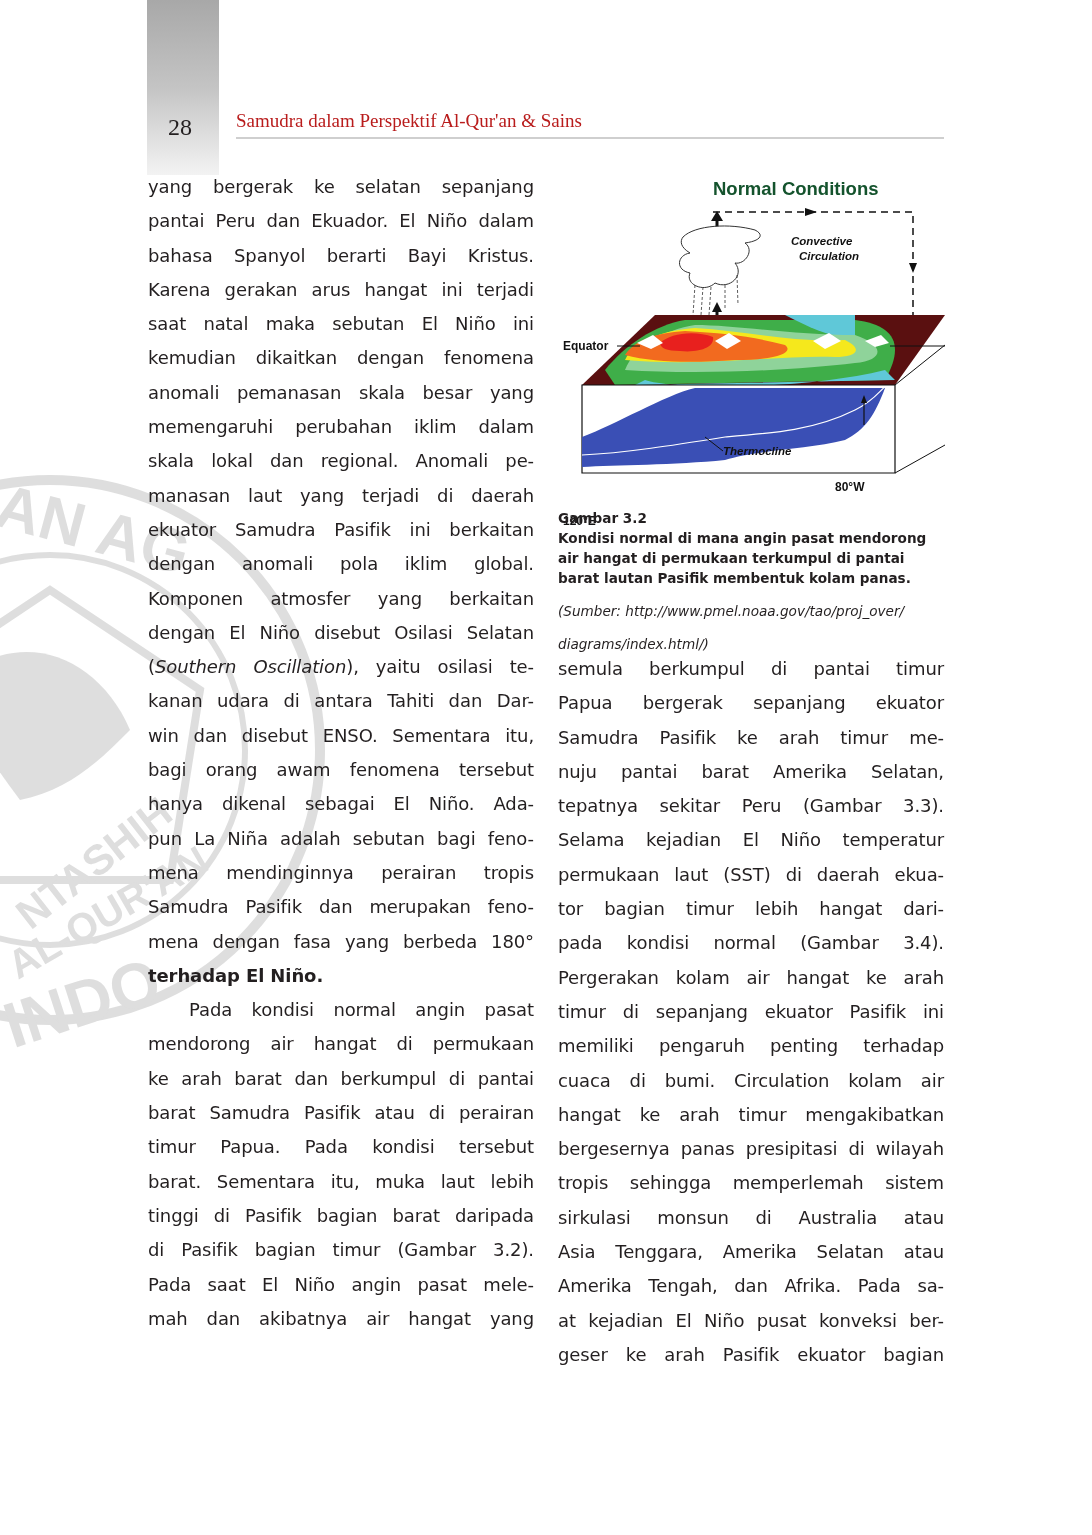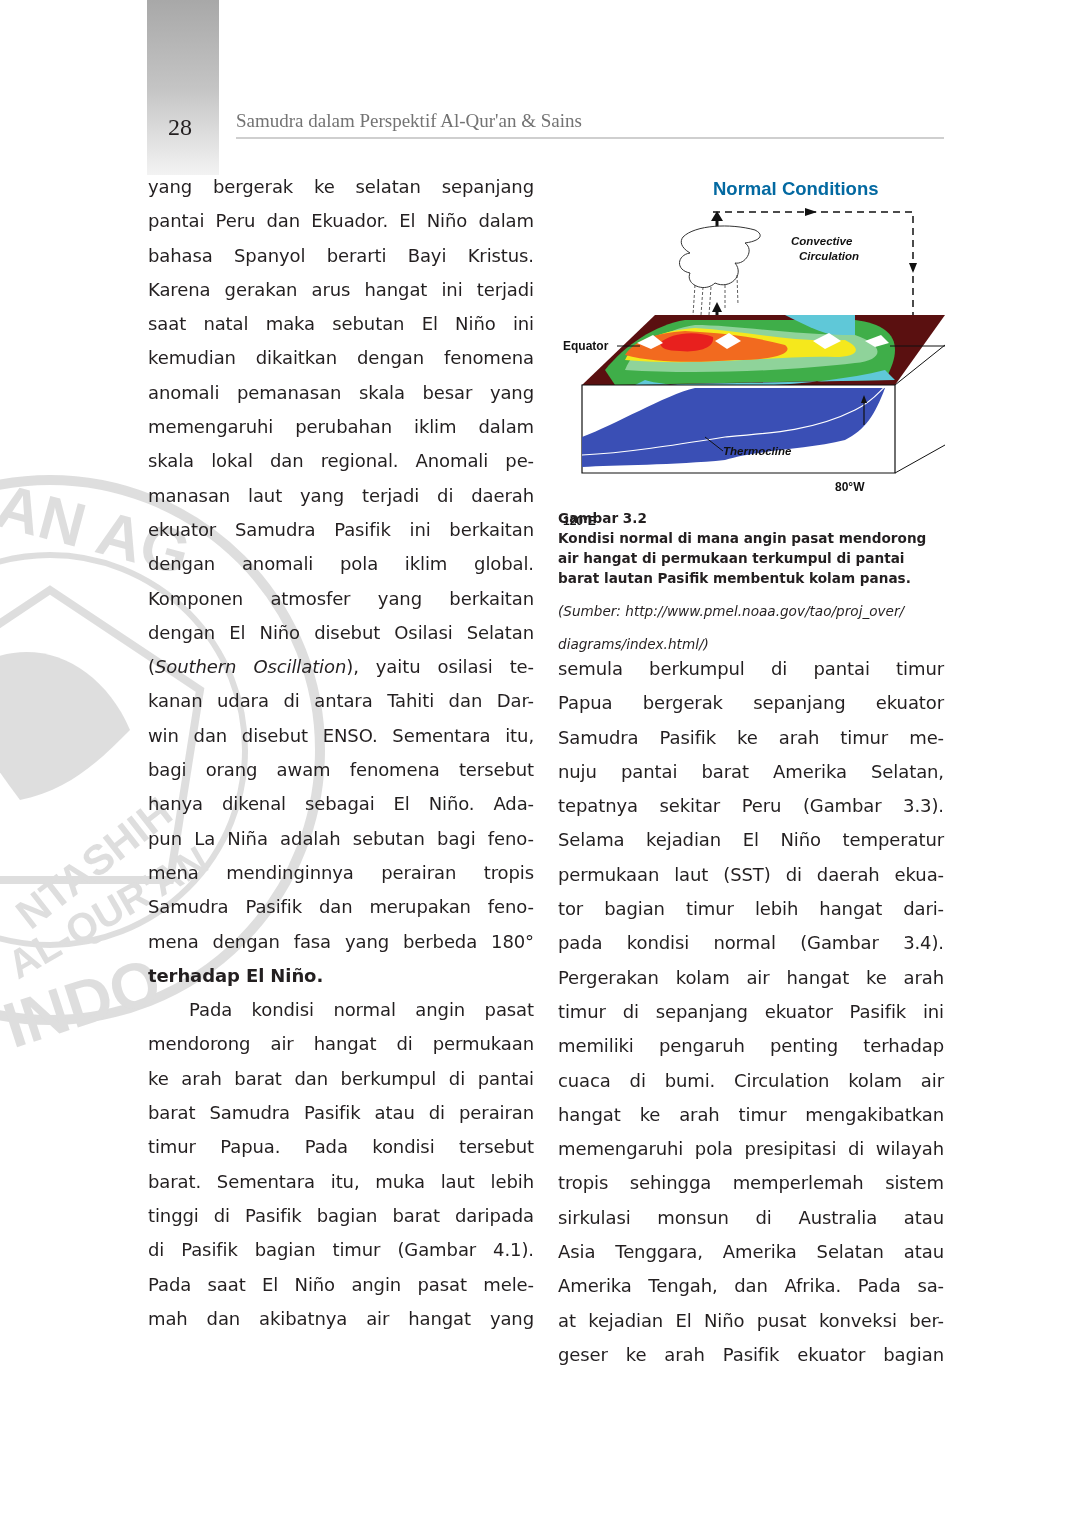--- a/index.html
+++ b/index.html
@@ -10,39 +10,39 @@
   .tab {
     position: absolute; left: 147px; top: 0; width: 72px; height: 175px;
     background: linear-gradient(to bottom, #a8a8a8 0%, #c4c4c4 50%, #f3f3f3 100%);
   }
   .page-num {
     position: absolute; left: 168px; top: 114px; font-family: "Liberation Serif", serif;
     font-size: 24px; color: #231f20; text-align: center;
   }
   .running-title {
     position: absolute; left: 236px; top: 110px; font-family: "Liberation Serif", serif;
-    font-size: 19px; color: #737373;
+    font-size: 19px; color: #b91c1c;
   }
   .header-rule {
     position: absolute; left: 236px; top: 137px; width: 708px; height: 2px; background: #cfcfcf;
   }
   .stamp {
     position: absolute; left: -230px; top: 430px; width: 560px; height: 640px; opacity: 0.32; pointer-events: none;
   }
   .col {
     position: absolute; font-size: 18px; line-height: 34.3px; letter-spacing: -0.1px; text-align: justify;
   }
   .col .line { display: block; white-space: nowrap; text-align: justify; text-align-last: justify; height: 34.3px; }
   .col .line.last { text-align-last: left; font-weight: bold; }
   .col .line.indent { padding-left: 41px; }
   .left-col { left: 148px; top: 170px; width: 386px; }
   .right-col { left: 558px; top: 652px; width: 386px; }
   .figure { position: absolute; left: 555px; top: 175px; width: 390px; height: 330px; }
   .fig-title {
-    position: absolute; left: 158px; top: 3px; font-family: "Liberation Sans", sans-serif; font-weight: bold; font-size: 18.5px; color: #0369a1;
+    position: absolute; left: 158px; top: 3px; font-family: "Liberation Sans", sans-serif; font-weight: bold; font-size: 18.5px; color: #14532d;
   }
   .fig-label { position: absolute; font-family: "Liberation Sans", sans-serif; font-weight: bold; font-size: 12px; color: #111; }
   .fig-label.italic { font-style: italic; font-size: 11.5px; }
   .caption {
     position: absolute; left: 558px; top: 508px; width: 390px; font-size: 13.6px; line-height: 20px; color: #231f20;
   }
   .caption .bold { font-weight: bold; display: block; }
   .caption .src { font-style: italic; display: block; margin-top: 13px; }
 </style>
 </head>
@@ -89,21 +89,21 @@
   <span class="line">Samudra Pasifik dan merupakan feno-</span>
   <span class="line">mena dengan fasa yang berbeda 180°</span>
   <span class="line last">terhadap El Niño.</span>
   <span class="line indent">Pada kondisi normal angin pasat</span>
   <span class="line">mendorong air hangat di permukaan</span>
   <span class="line">ke arah barat dan berkumpul di pantai</span>
   <span class="line">barat Samudra Pasifik atau di perairan</span>
   <span class="line">timur Papua. Pada kondisi tersebut</span>
   <span class="line">barat. Sementara itu, muka laut lebih</span>
   <span class="line">tinggi di Pasifik bagian barat daripada</span>
-  <span class="line">di Pasifik bagian timur (Gambar 4.1).</span>
+  <span class="line">di Pasifik bagian timur (Gambar 3.2).</span>
   <span class="line">Pada saat El Niño angin pasat mele-</span>
   <span class="line">mah dan akibatnya air hangat yang</span>
 </div>
 
 <div class="figure">
   <div class="fig-title">Normal Conditions</div>
   <svg width="390" height="330" viewBox="0 0 390 330" style="position:absolute;left:0;top:0">
 
     <path d="M158,37 L358,37 L358,140" fill="none" stroke="#111" stroke-width="1.5" stroke-dasharray="7,5"></path>
     <path d="M358,140 L358,160 L290,160" fill="none" stroke="#fff" stroke-width="1.2" stroke-dasharray="6,5"></path>
@@ -174,20 +174,20 @@
   <span class="line">tepatnya sekitar Peru (Gambar 3.3).</span>
   <span class="line">Selama kejadian El Niño temperatur</span>
   <span class="line">permukaan laut (SST) di daerah ekua-</span>
   <span class="line">tor bagian timur lebih hangat dari-</span>
   <span class="line">pada kondisi normal (Gambar 3.4).</span>
   <span class="line">Pergerakan kolam air hangat ke arah</span>
   <span class="line">timur di sepanjang ekuator Pasifik ini</span>
   <span class="line">memiliki pengaruh penting terhadap</span>
   <span class="line">cuaca di bumi. Circulation kolam air</span>
   <span class="line">hangat ke arah timur mengakibatkan</span>
-  <span class="line">memengaruhi pola presipitasi di wilayah</span>
+  <span class="line">bergesernya panas presipitasi di wilayah</span>
   <span class="line">tropis sehingga memperlemah sistem</span>
   <span class="line">sirkulasi monsun di Australia atau</span>
   <span class="line">Asia Tenggara, Amerika Selatan atau</span>
   <span class="line">Amerika Tengah, dan Afrika. Pada sa-</span>
   <span class="line">at kejadian El Niño pusat konveksi ber-</span>
   <span class="line">geser ke arah Pasifik ekuator bagian</span>
 </div>
 
 </body></html>

